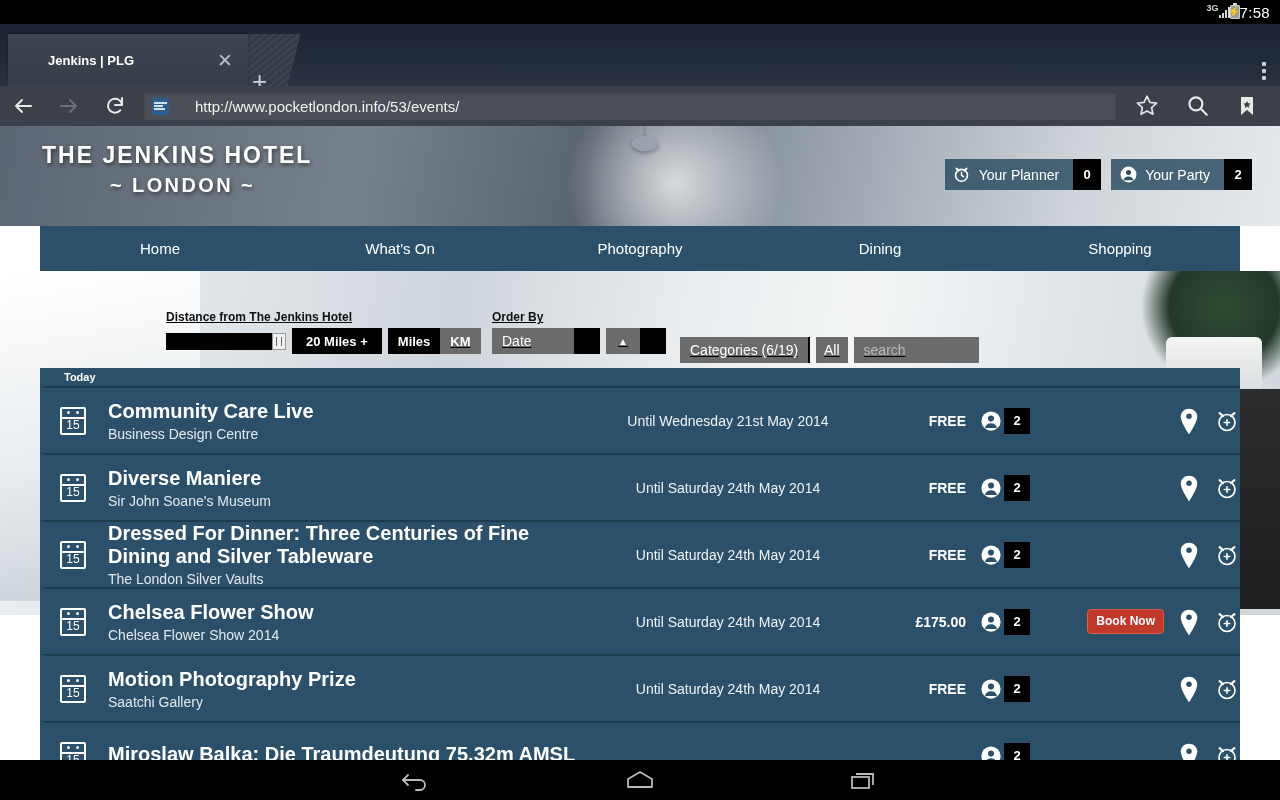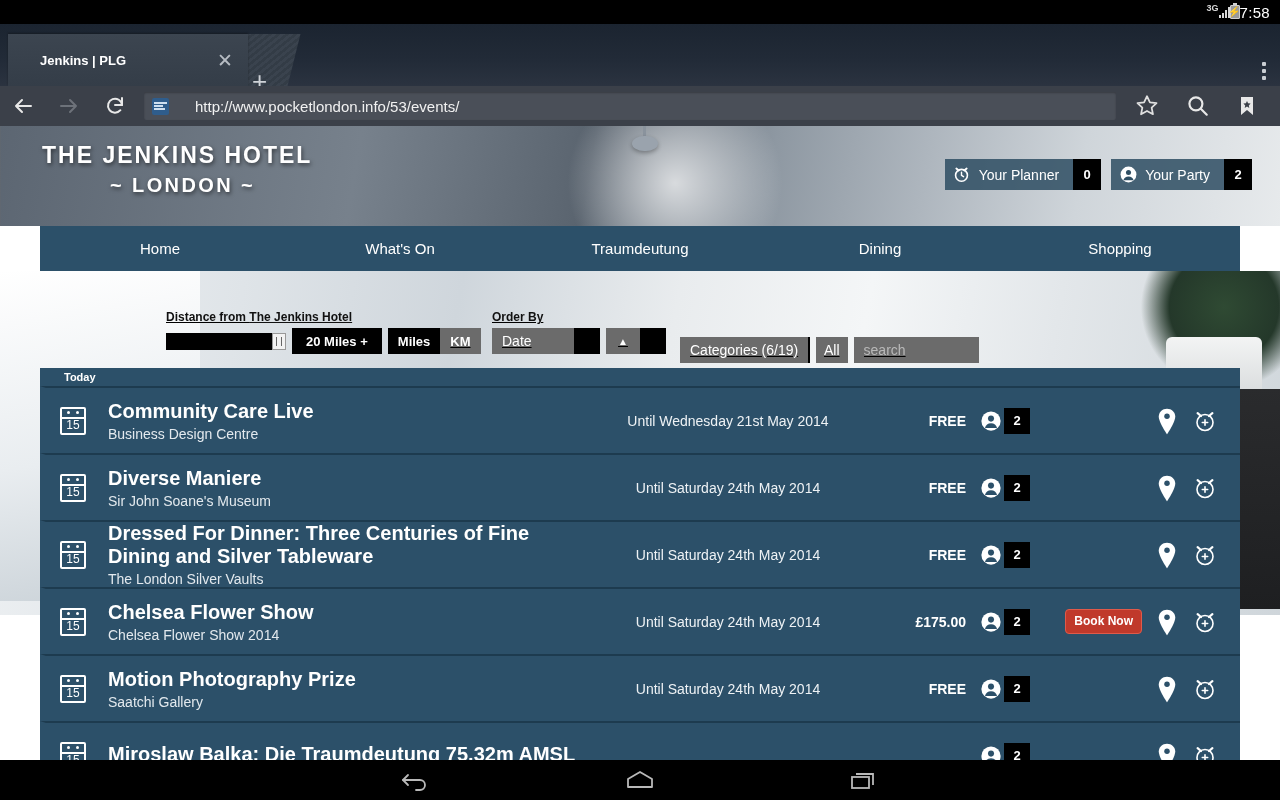--- a/index.html
+++ b/index.html
@@ -41,21 +41,21 @@
   .tabstrip {
     position: absolute; top: 24px; left: 0;
     width: 1280px; height: 62px;
     background: linear-gradient(to bottom,#1b2430 0%,#222b38 60%,#2b3340 100%);
   }
   .tab {
     position: absolute; left: 8px; top: 10px;
     width: 240px; height: 52px;
     background: linear-gradient(to bottom,#3c4550,#343d48);
     display: flex; align-items: center;
-    padding: 0 10px 0 32px;
+    padding: 0 10px 0 40px;
     box-shadow: 0 -1px 2px rgba(0,0,0,.3);
   }
   .tab-title {
     color: #fff; font-size: 13px; font-weight: bold;
     flex: 1; white-space: nowrap; overflow: hidden;
   }
   .tab-close {
     color: #b7bcc3; font-size: 19px; font-weight: 300;
     width: 26px; text-align: center; line-height: 1;
   }
@@ -318,21 +318,21 @@
   }
   .ev-party { display: flex; align-items: center; flex: none; }
   .party-ico { width: 26px; height: 26px; display: flex; align-items: center; justify-content: center; }
   .party-count {
     width: 26px; height: 26px; background: #000; color: #fff;
     font-size: 13px; font-weight: bold;
     display: flex; align-items: center; justify-content: center;
   }
   .ev-actions {
     flex: 1; display: flex; align-items: center; justify-content: flex-end;
-    gap: 12px; padding-right: 22px;
+    gap: 12px; 
   }
   .book-btn {
     background: #c0392b; color: #fff; font-size: 12px; font-weight: bold;
     border-radius: 4px; padding: 5px 8px; line-height: 1.15;
     text-align: center; border: 1px solid #e05a4a;
   }
   .act-ico { width: 26px; height: 30px; display: flex; align-items: center; justify-content: center; }
 
   
   .navbar {
@@ -452,21 +452,21 @@
         </span>
         <span class="pill-label">Your Party</span>
         <span class="pill-count">2</span>
       </div>
     </div>
   </div>
 
   <div class="sitenav">
     <a href="#">Home</a>
     <a href="#">What's On</a>
-    <a href="#">Traumdeutung</a>
+    <a href="#">Photography</a>
     <a href="#">Dining</a>
     <a href="#">Shopping</a>
   </div>
 
   <div class="bgphoto">
     <div class="bg-left-panel"></div>
     <div class="bg-plant"></div>
     <div class="bg-dark"></div>
     <div class="bg-white-bottom"></div>
   </div>

